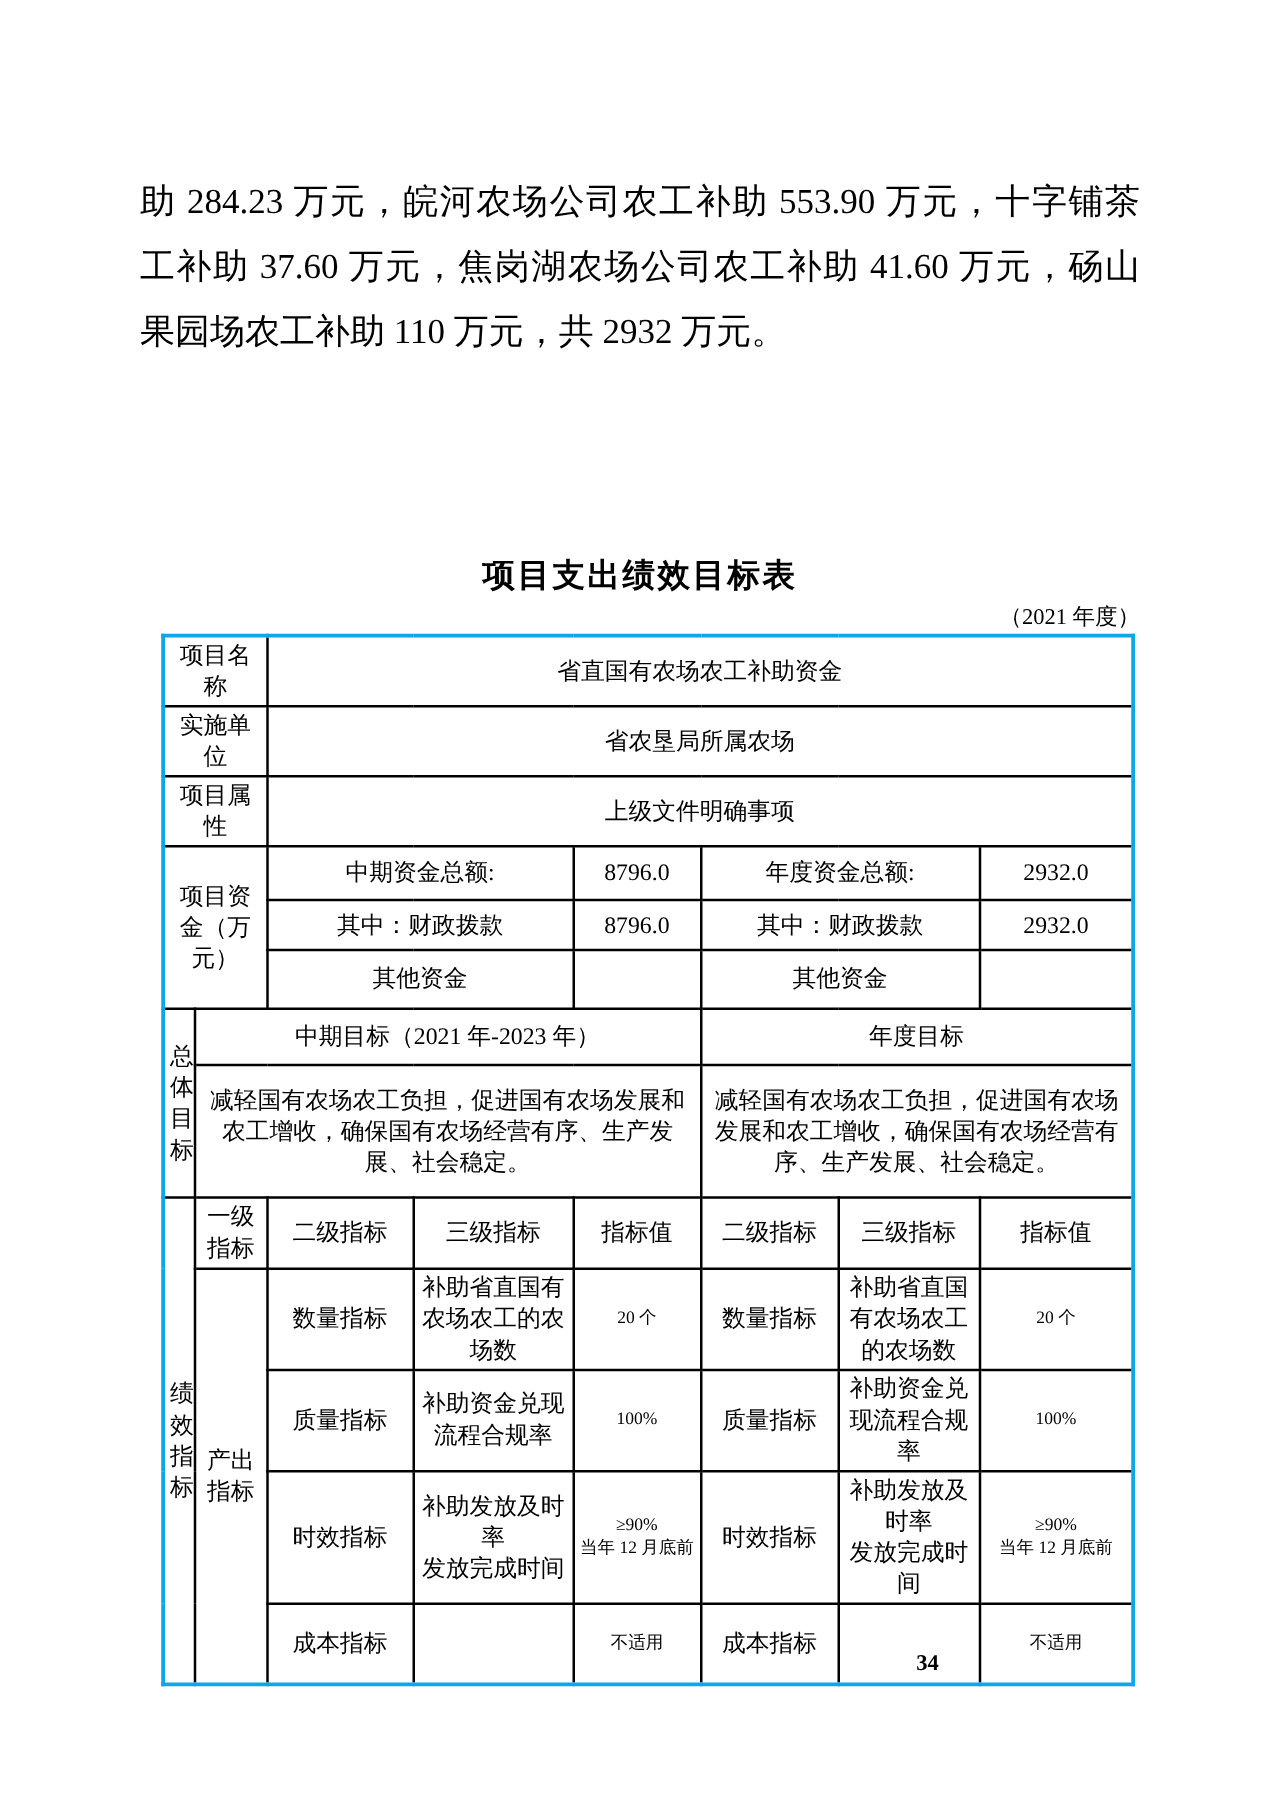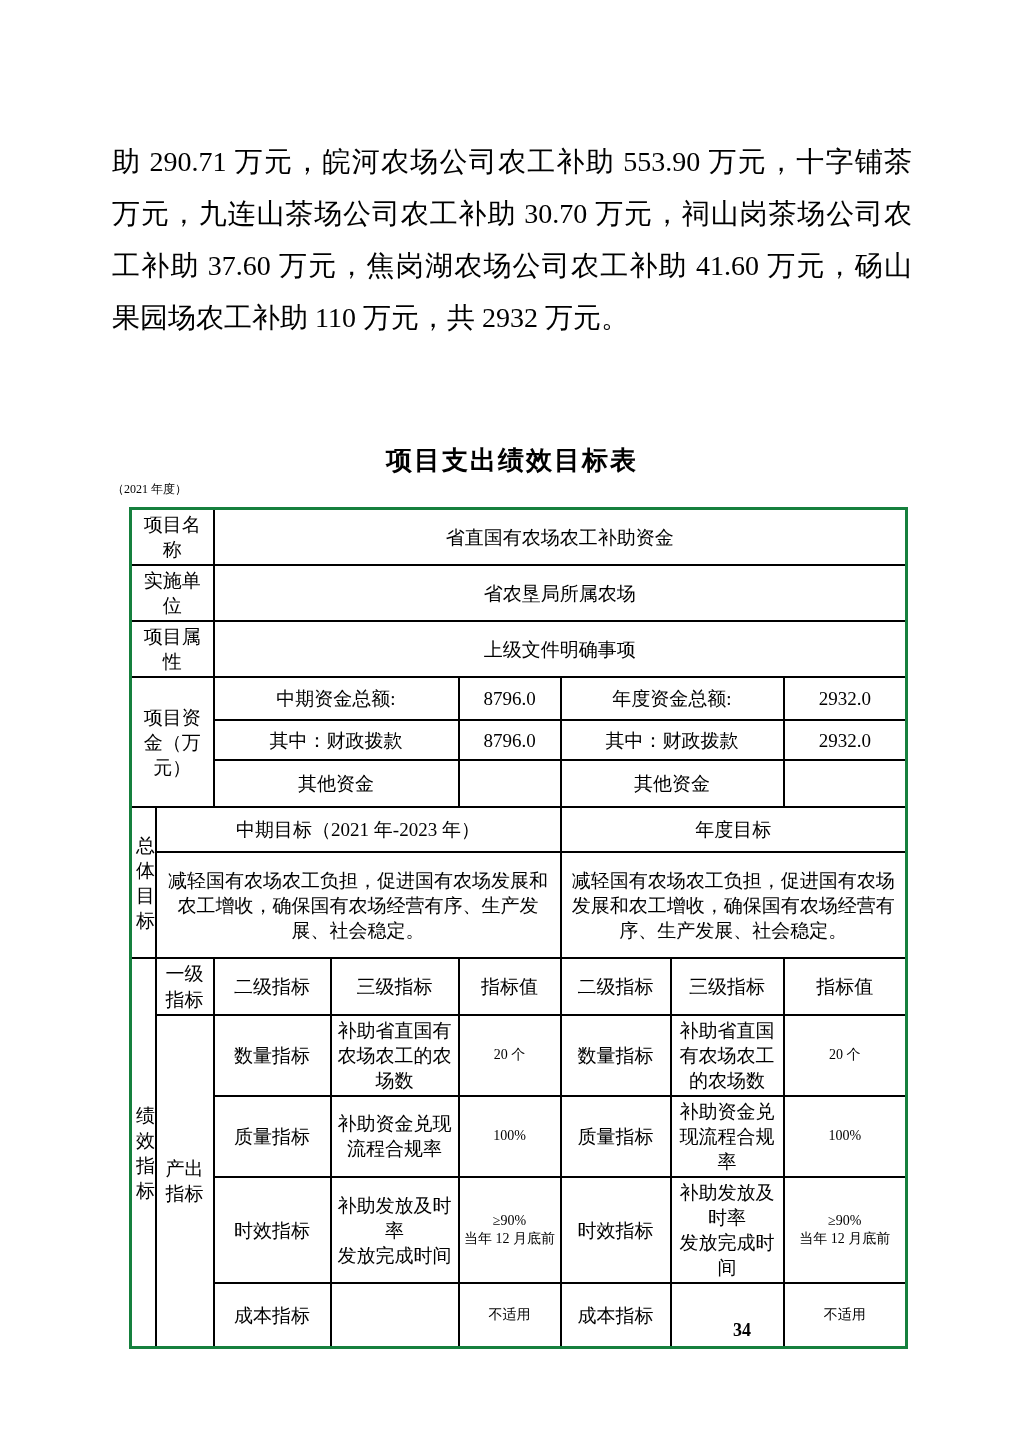--- a/index.html
+++ b/index.html
@@ -17,28 +17,28 @@
   .just { text-align:justify; text-align-last:justify; }
   .indent { text-indent:80px; letter-spacing:4px; }
 
   
   .doc-title {
     position:absolute; left:112px; top:443px; width:800px;
     text-align:center; font-size:26px; font-weight:bold; letter-spacing:2px;
   }
   .doc-subtitle {
     position:absolute; left:112px; top:481px; width:800px;
-    text-align:left; font-size:12px;
+    text-align:right; font-size:18px;
   }
 
   
   table.main {
     position:absolute; left:129px; top:507px; width:776px;
     border-collapse:collapse; table-layout:fixed;
-    border:3px solid #15803d;
+    border:3px solid #0ea5e9;
     font-size:19px;
   }
   table.main td {
     border:2px solid #000;
     text-align:center; vertical-align:middle;
     padding:2px 4px; line-height:1.32;
     overflow:hidden;
   }
   .pre { white-space:pre-line; }
   .alignl { text-align:left; padding-left:6px; }
@@ -59,22 +59,21 @@
     position:absolute; left:712px; top:1320px; width:60px;
     text-align:center; font-size:18px; font-weight:bold;
   }
 </style>
 </head>
 <body>
 
 <div class="page">
 
   <div class="intro">
-    <span class="intro-line just">助 290.71 万元，皖河农场公司农工补助 553.90 万元，十字铺茶</span>
-    <span class="intro-line just">万元，九连山茶场公司农工补助 30.70 万元，祠山岗茶场公司农</span>
+    <span class="intro-line just">助 284.23 万元，皖河农场公司农工补助 553.90 万元，十字铺茶</span>
     <span class="intro-line just">工补助 37.60 万元，焦岗湖农场公司农工补助 41.60 万元，砀山</span>
     <span class="intro-line">果园场农工补助 110 万元，共 2932 万元。</span>
   </div>
 
   <div class="doc-title">项目支出绩效目标表</div>
   <div class="doc-subtitle">（2021 年度）</div>
 
   <table class="main">
     <colgroup>
       <col style="width:25px">

